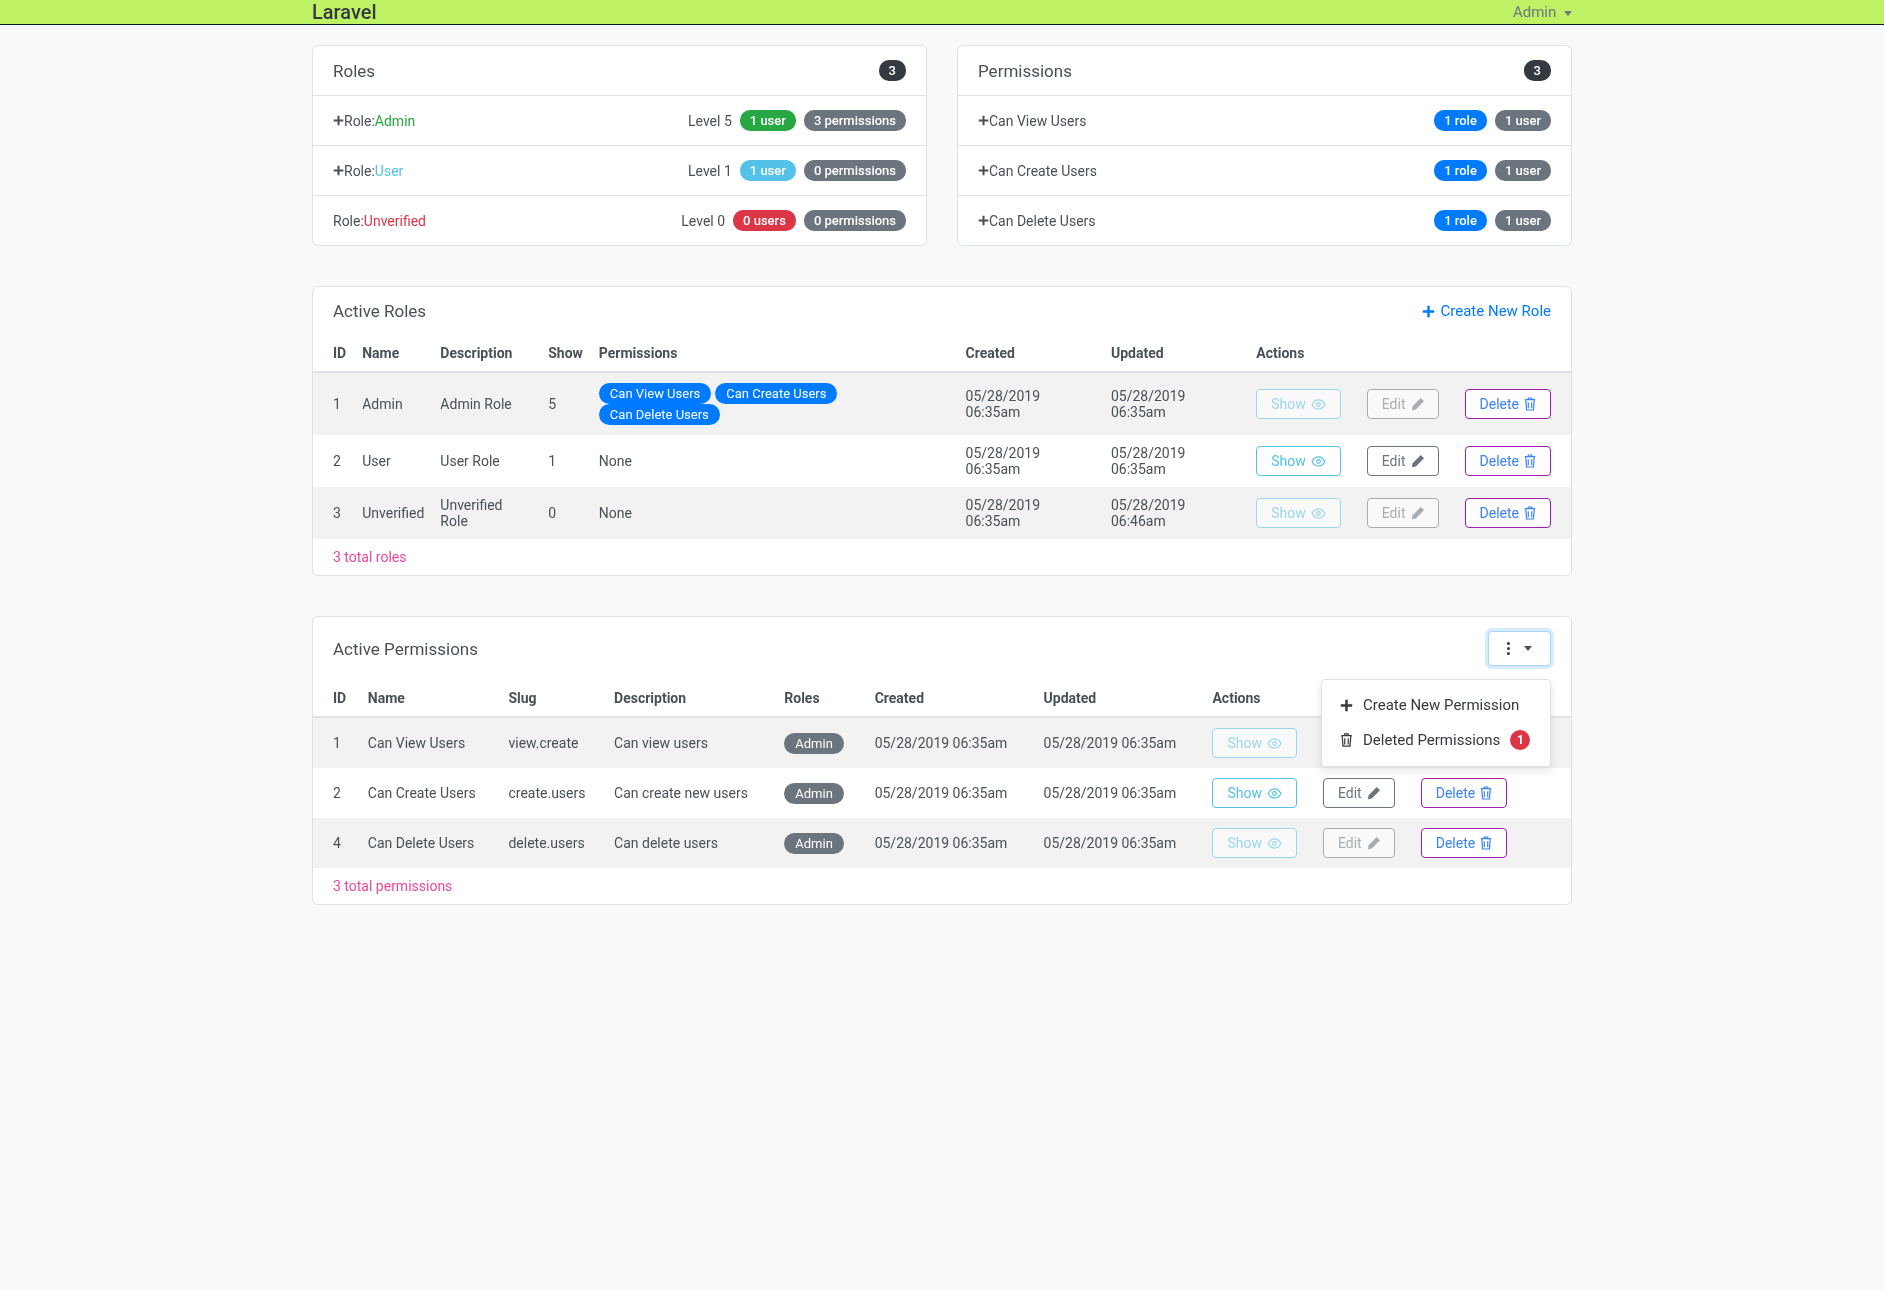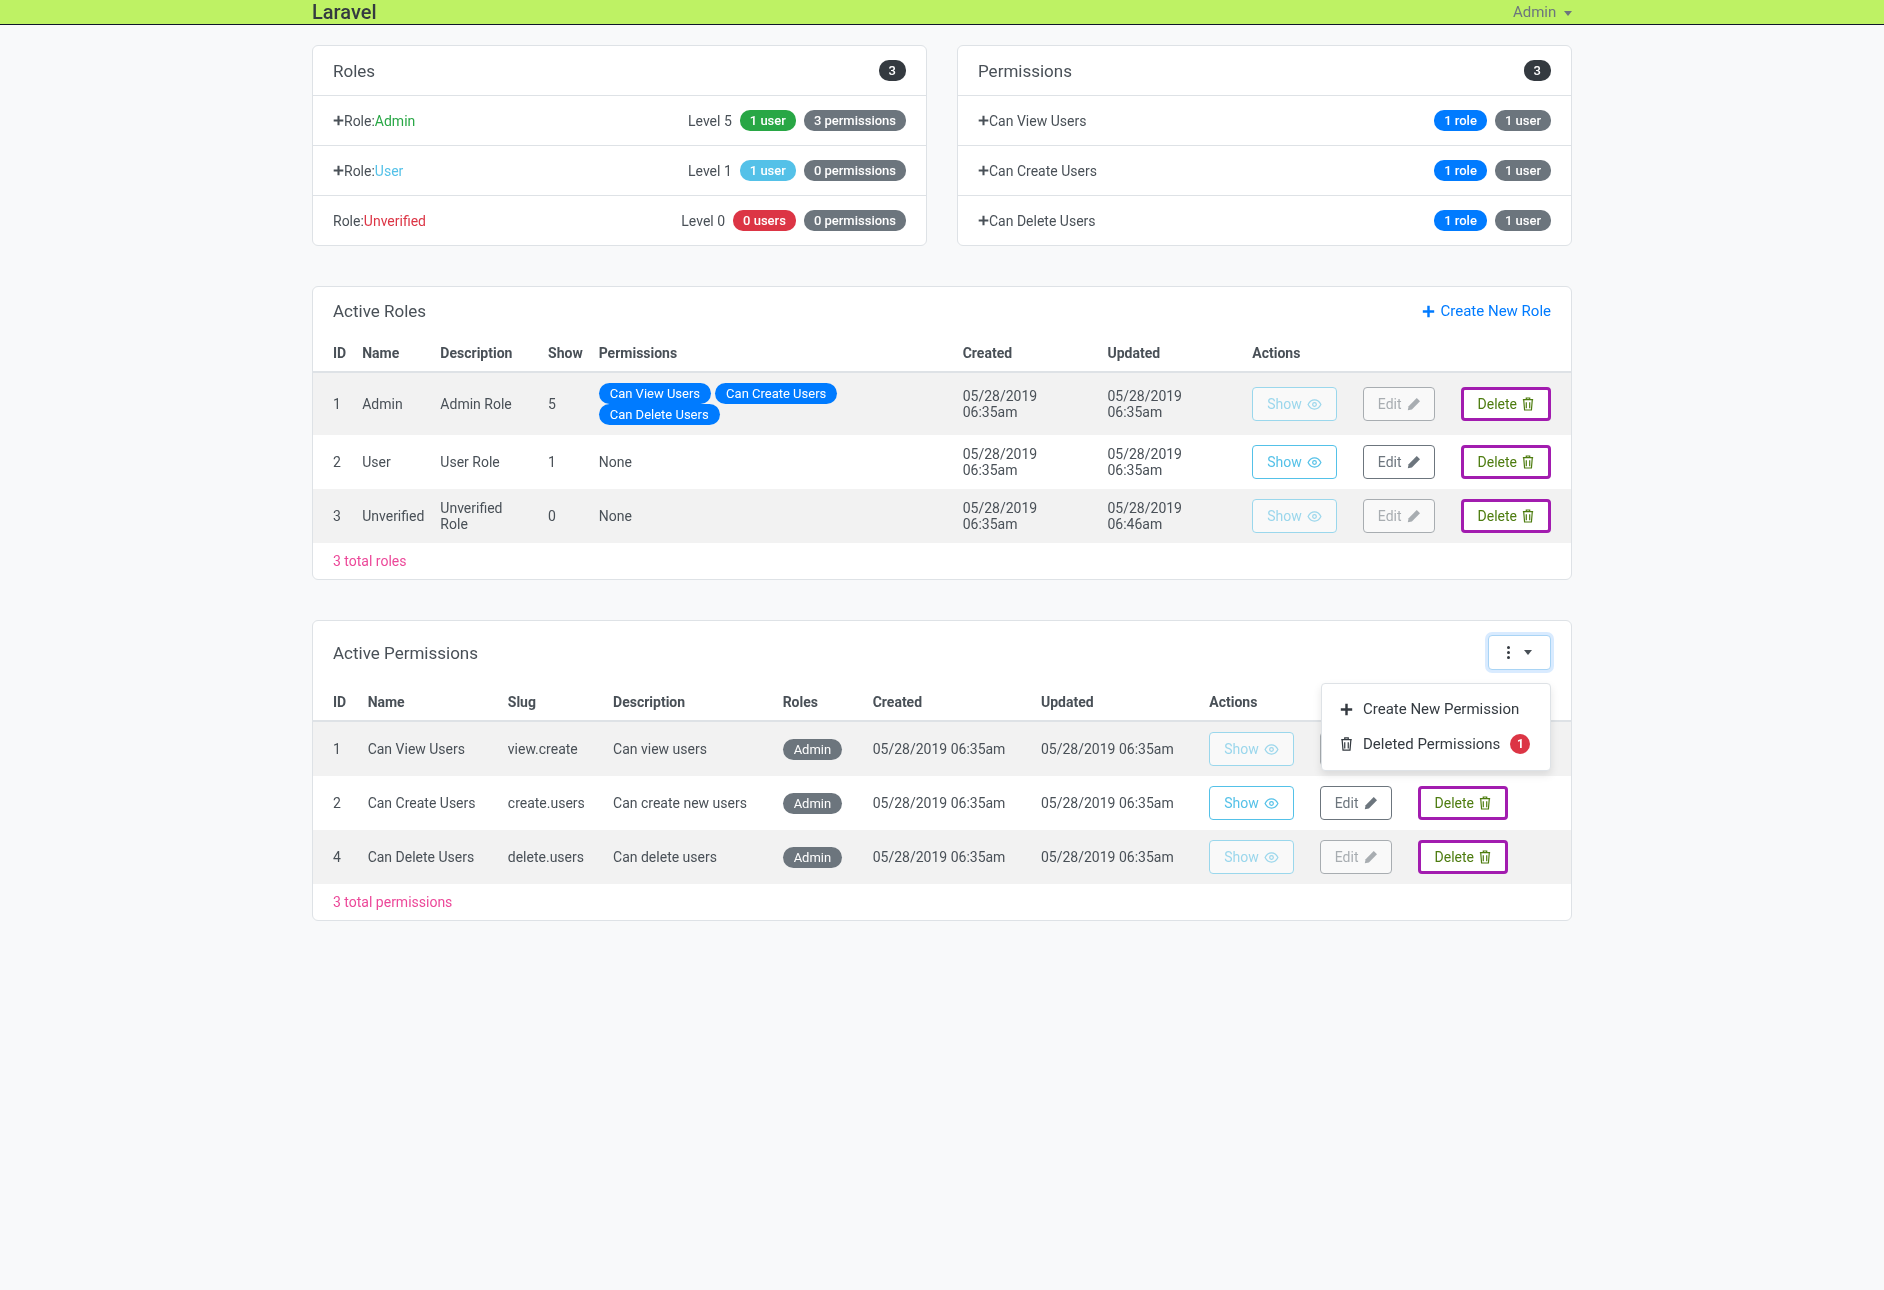--- a/index.html
+++ b/index.html
@@ -33,21 +33,21 @@
 .table th{text-align:left;padding:10px 8px;border-bottom:2px solid #dee2e6;font-weight:700;color:#495057;font-size:14px}
 .table th:first-child,.table td:first-child{padding-left:20px}
 .table th:last-child,.table td:last-child{padding-right:20px}
 .table td{padding:10px 8px;color:#495057;font-size:14px}
 .table tbody tr:nth-child(odd){background:#f2f2f2}
 .pill{display:inline-block;padding:3px 11px;border-radius:12px;font-size:13px;color:#fff;background:#007bff;margin-right:4px}
 .pill-secondary{background:#6c757d}
 .btn{display:inline-flex;align-items:center;gap:5px;padding:6px 14px;border-radius:4px;font-size:14px;cursor:pointer;background:#fff}
 .btn-info{border:1px solid #54c1e8;color:#54c1e8}
 .btn-secondary{border:1px solid #6c757d;color:#6c757d}
-.btn-danger{border:3px solid #a21caf;color:#4d7c0f}
+.btn-danger{border:1px solid #a21caf;color:#3b82f6}
 .btn-disabled{opacity:0.55}
 .actions-cell{display:flex;gap:26px;justify-content:flex-start}
 .card-footer{padding:10px 20px;color:#ec4899;font-size:14px}
 .header-link{color:#007bff;font-size:15px;cursor:pointer;display:flex;align-items:center;gap:6px}
 .dropdown-btn{border:1px solid #a9d4f5;border-radius:4px;padding:10px 18px;cursor:pointer;background:#fff;display:flex;align-items:center;gap:10px;box-shadow:0 0 0 3px rgba(0,123,255,0.15)}
 .dropdown-menu{position:absolute;right:0;top:48px;background:#fff;border:1px solid #dee2e6;border-radius:4px;box-shadow:0 4px 8px rgba(0,0,0,0.1);min-width:230px;padding:8px 0;z-index:10}
 .dropdown-item{padding:8px 18px;display:flex;align-items:center;gap:10px;color:#343a40;cursor:pointer;font-size:15px}
 .dropdown-wrap{position:relative}
 svg{display:inline-block;vertical-align:middle}
 .caret{display:inline-block;width:0;height:0;border-left:4px solid transparent;border-right:4px solid transparent;border-top:5px solid currentColor;margin-left:4px;vertical-align:middle}

